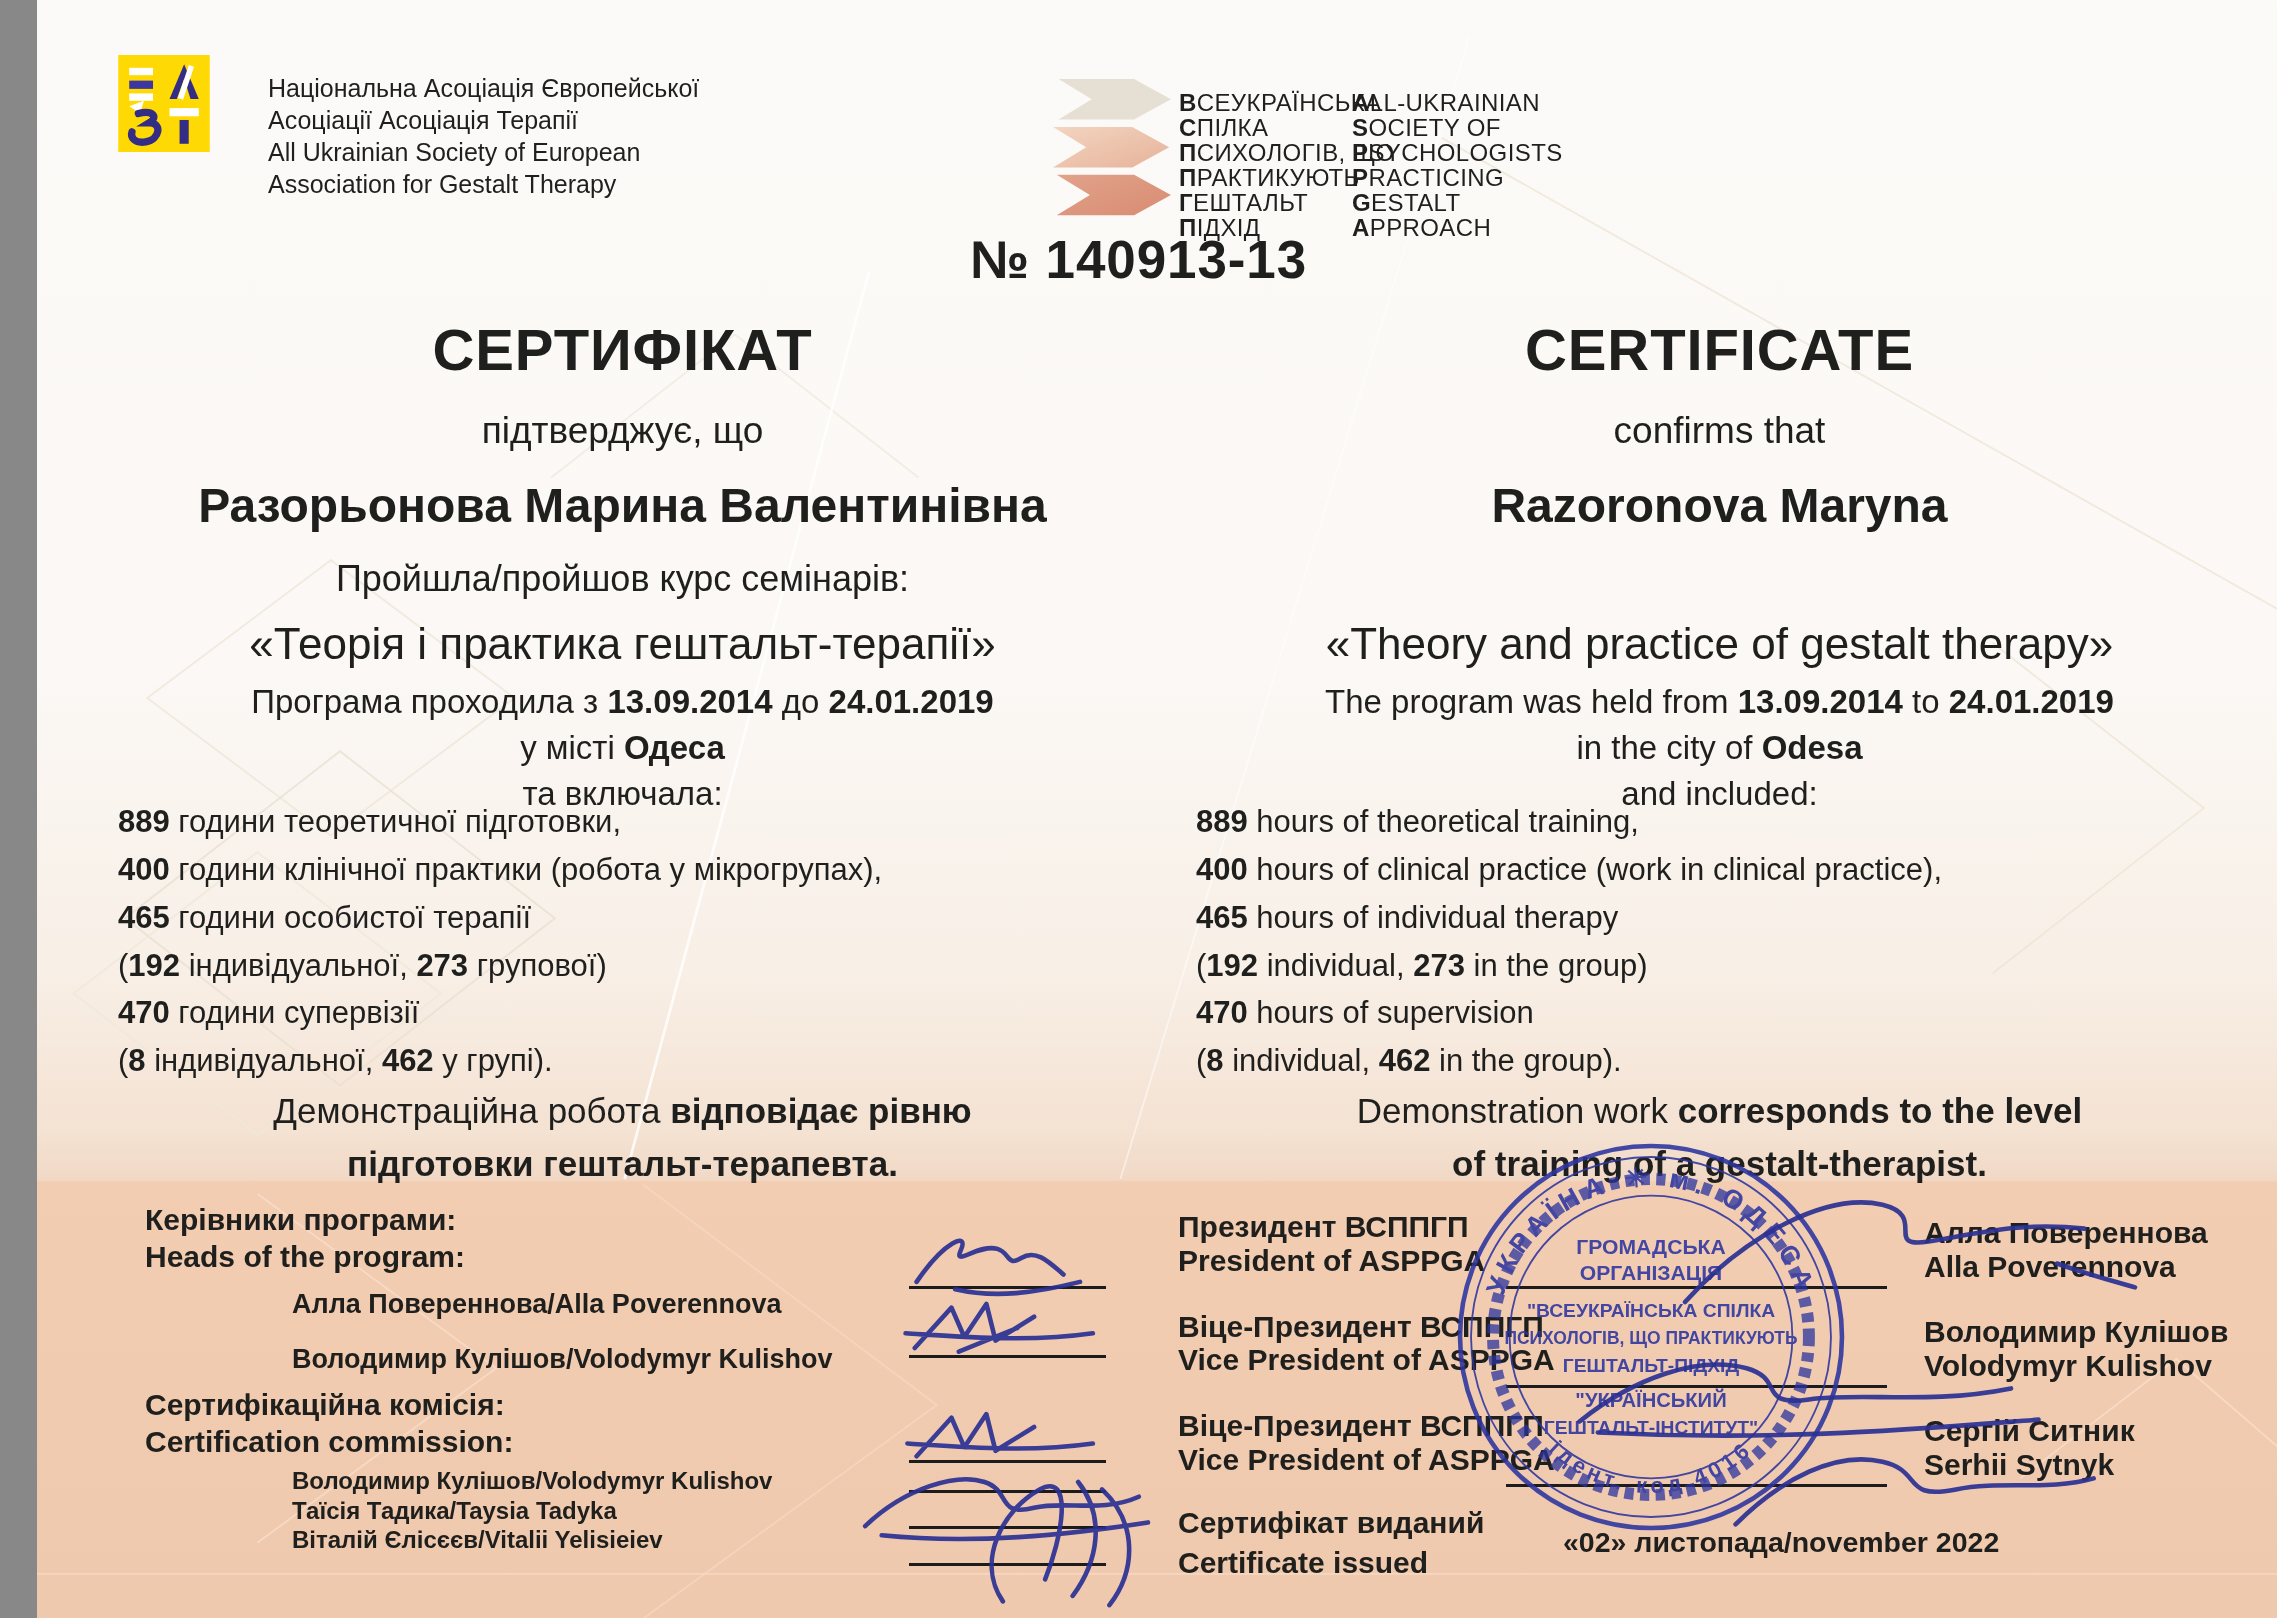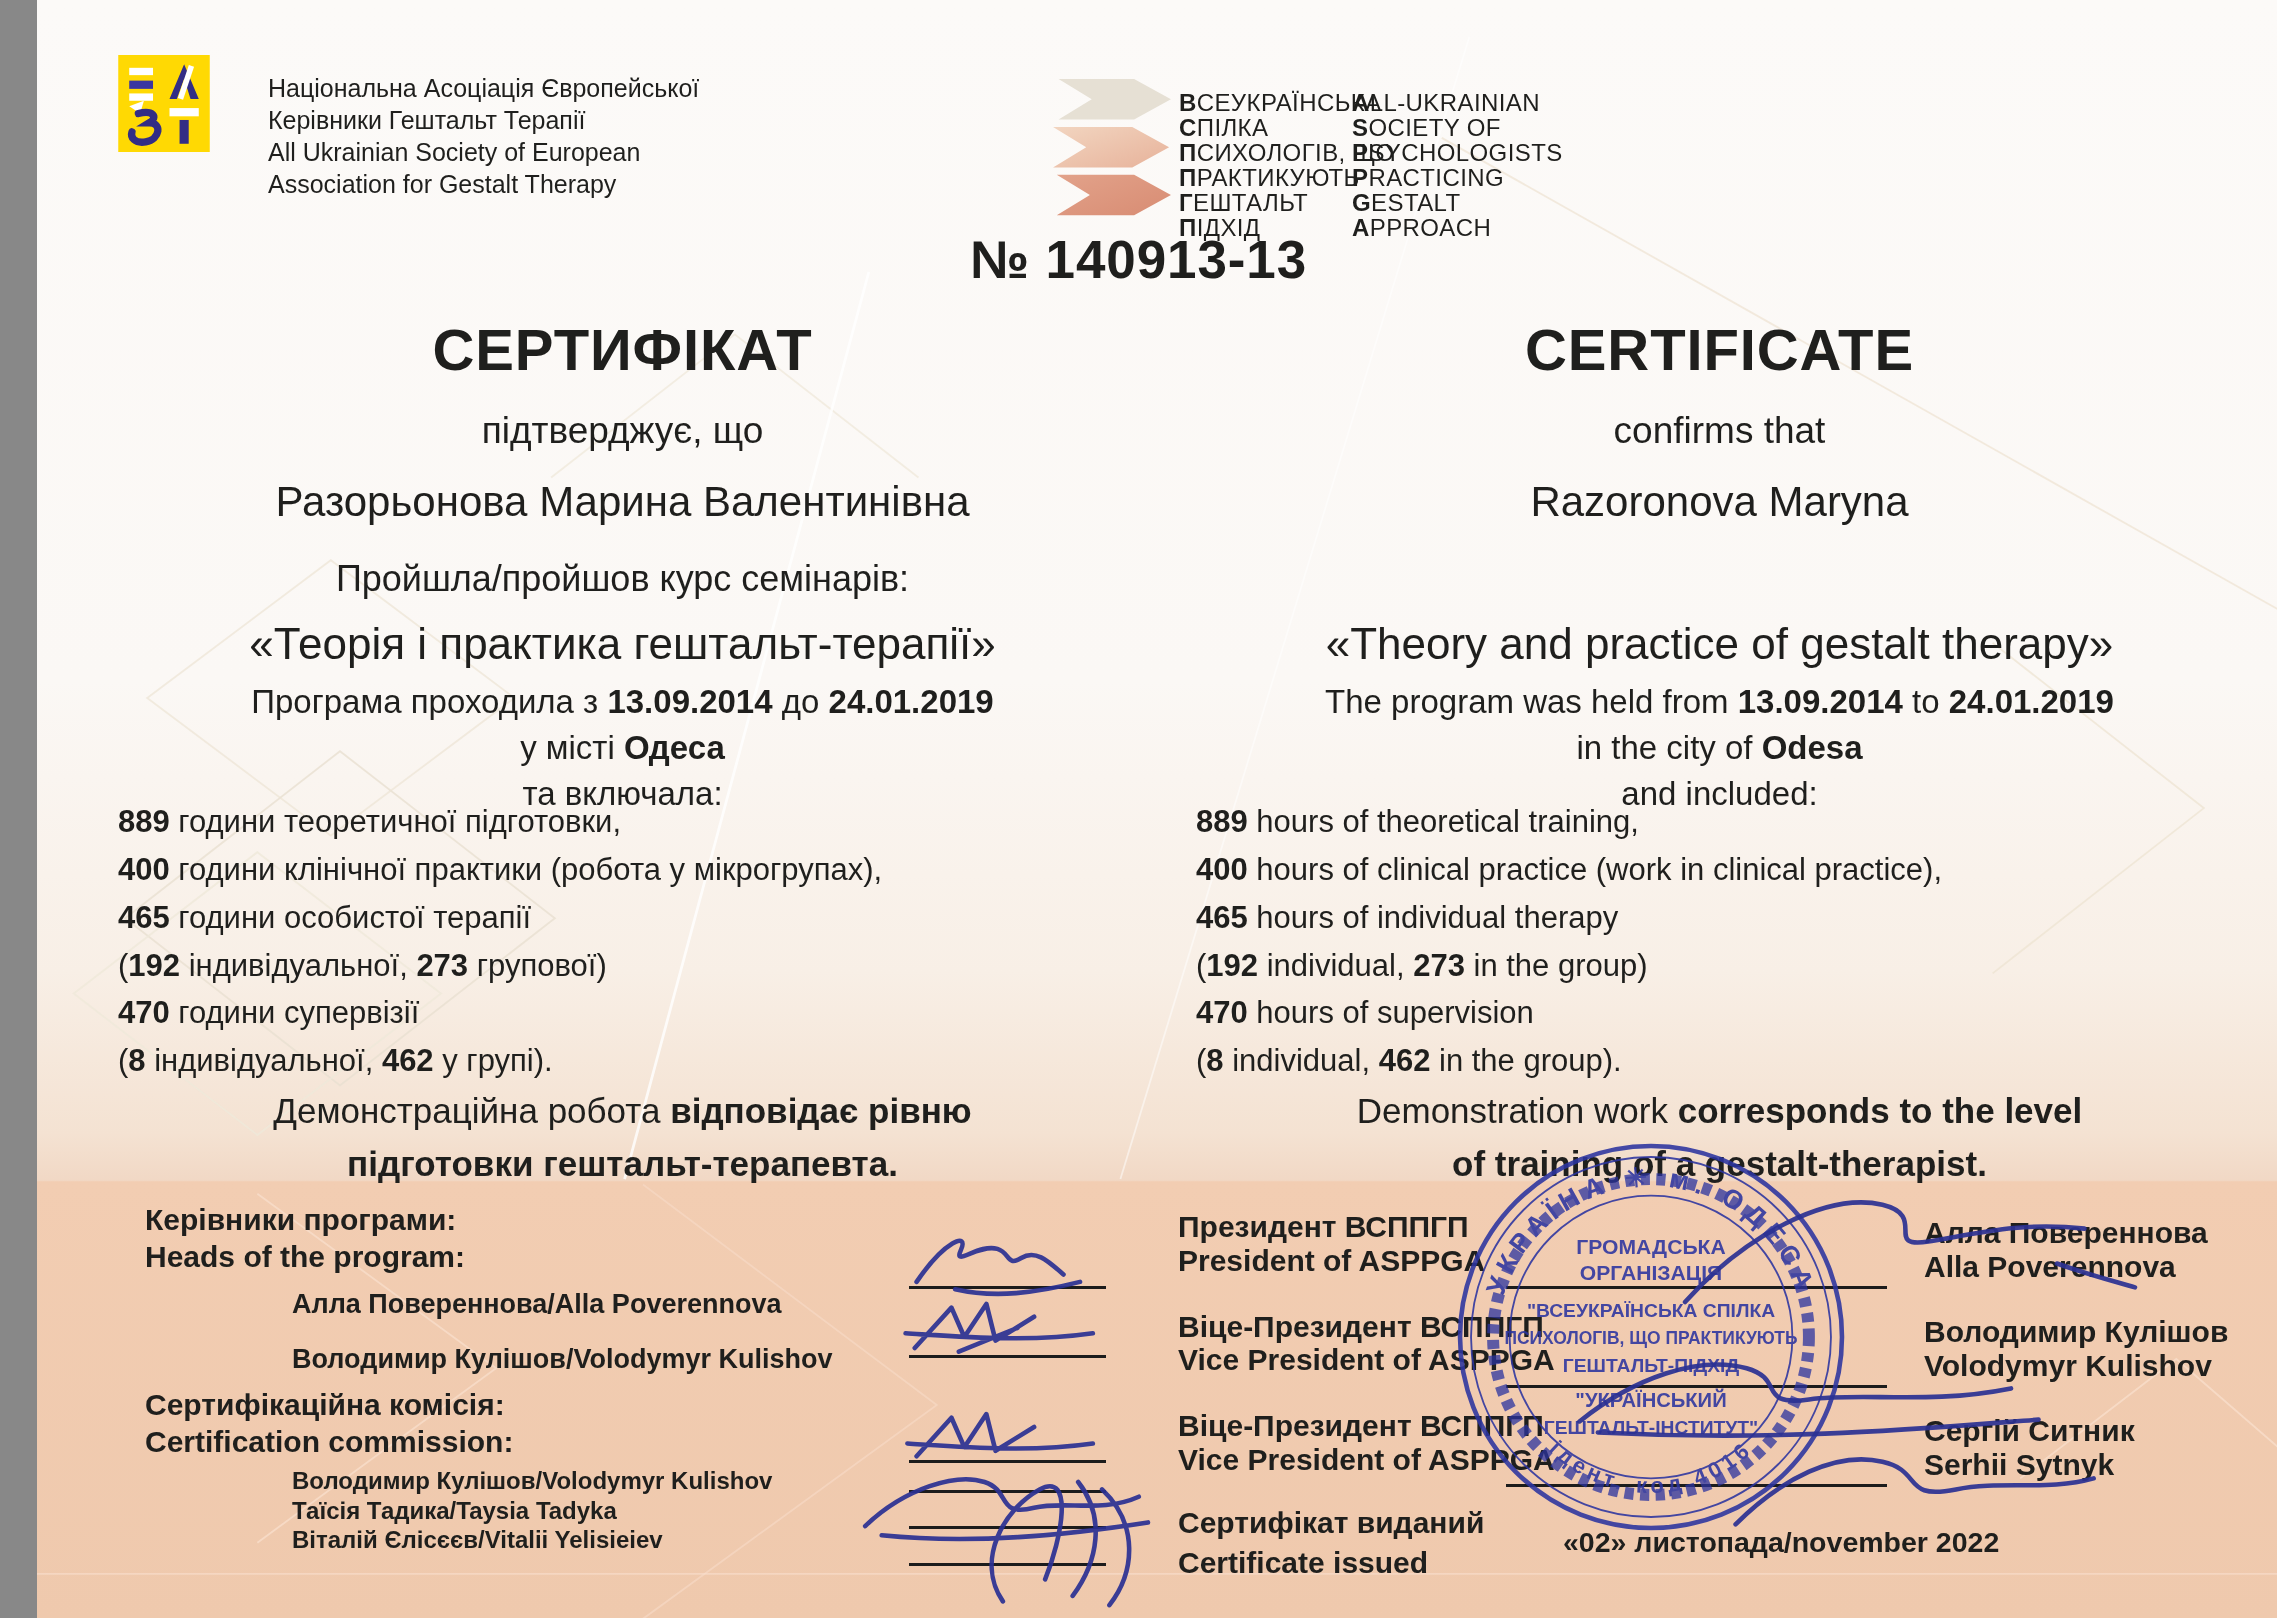--- a/index.html
+++ b/index.html
@@ -10,21 +10,21 @@
     margin-left:37px;
   }
   svg{display:block}
   .abs{position:absolute}
   .line{position:absolute;white-space:nowrap;line-height:1.15}
   .cl{left:77px;width:1017px;text-align:center}
   .cr{left:1150px;width:1065px;text-align:center}
   b{font-weight:700}
   .f-title{font-size:58px;font-weight:700;letter-spacing:0.9px}
   .f-sub{font-size:37px}
-  .f-name{font-size:42px;font-weight:400}
+  .f-name{font-size:48px;font-weight:700}
   .f-intro{font-size:36px}
   .f-course{font-size:44px;font-weight:400}
   .f-prog{font-size:33px}
   .f-hours{font-size:31px}
   .f-demo{font-size:35px}
   .hd-txt{font-size:25px;line-height:32px}
   .asp-col{font-size:24px;line-height:25px;letter-spacing:0.4px}
   .inst{font-size:38px;line-height:52px;text-align:right;width:654px;left:1561px}
   .num{font-size:53px;font-weight:700;letter-spacing:0.9px;left:826px;width:551px;text-align:center}
   .fl{font-size:30px;font-weight:700;line-height:1.1}
@@ -63,21 +63,21 @@
     <path d="M56,48 L72,10 L88,48 L79,48 L72,26 L64,48 Z" fill="#332d85"></path>
     <path d="M80,12 L68,48" stroke="#ffffff" stroke-width="6" fill="none"></path>
     <path d="M12,56 L28,50 L24,64 Z" fill="#ffffff"></path>
     <path d="M22,64 C38,60 44,68 34,74 C48,74 46,92 30,95 C18,97 13,90 15,84" fill="none" stroke="#332d85" stroke-width="8" stroke-linecap="round"></path>
     <rect x="56" y="58" width="32" height="9" fill="#ffffff"></rect>
     <rect x="67" y="71" width="10" height="26" fill="#332d85"></rect>
   </svg>
 
   <div class="abs hd-txt" style="left:231px;top:72px">
     <div>Національна Асоціація Європейської</div>
-    <div>Керівники Гештальт Терапії</div>
+    <div>Асоціації Асоціація Терапії</div>
     <div>All Ukrainian Society of European</div>
     <div>Association for Gestalt Therapy</div>
   </div>
 
   <svg class="abs" width="118" height="140" viewBox="0 0 128 152" style="left:1016px;top:79px">
     <defs>
       <linearGradient id="gPeach" x1="0" y1="0" x2="1" y2="1">
         <stop offset="0" stop-color="#f2d5c0"></stop>
           <stop offset="1" stop-color="#e7b29a"></stop>
       </linearGradient>

